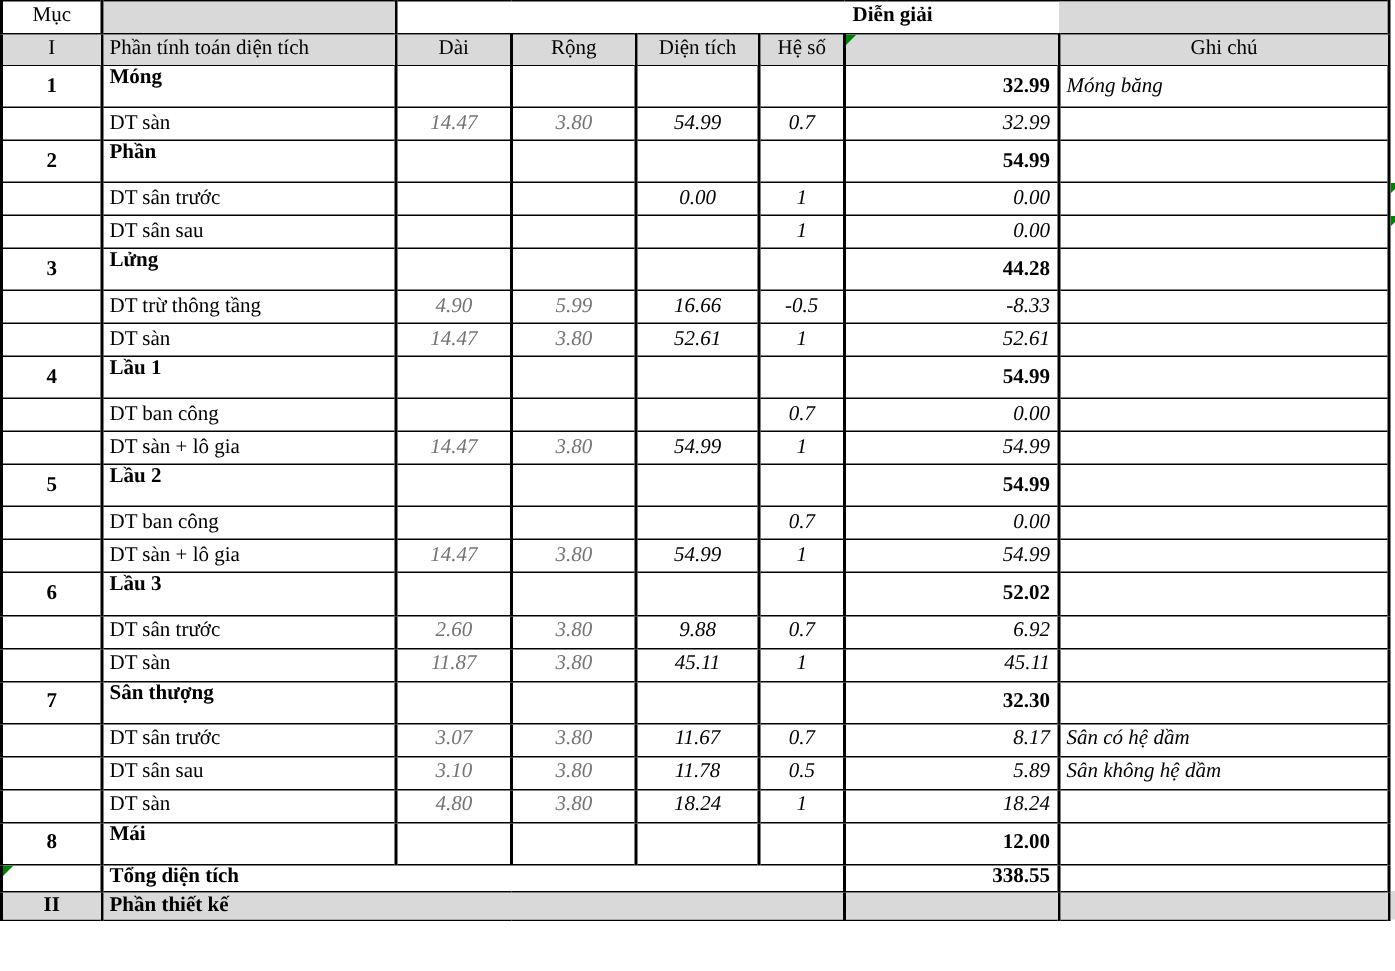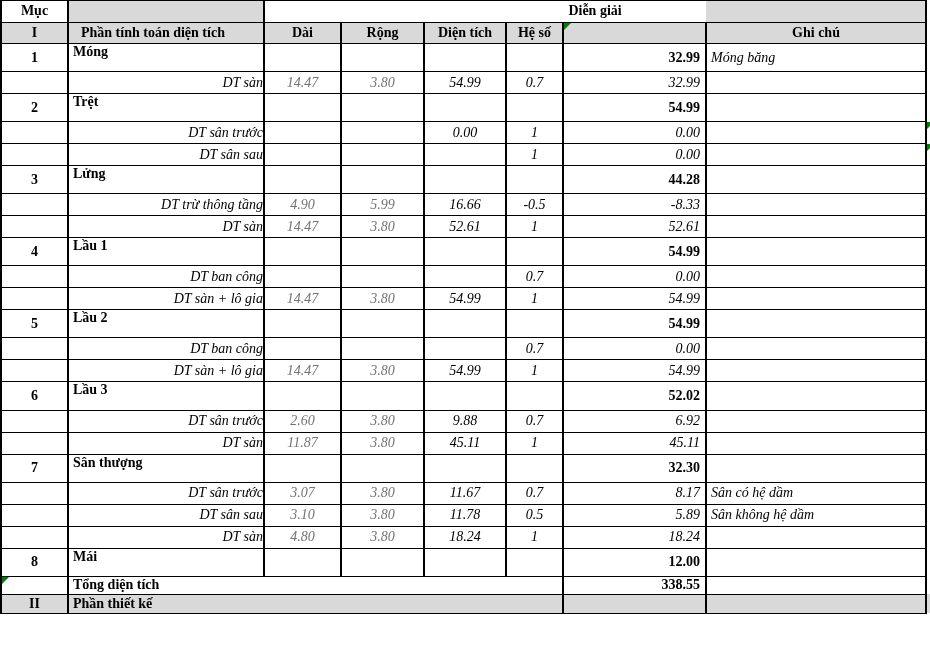--- a/index.html
+++ b/index.html
@@ -3,26 +3,26 @@
 <meta charset="utf-8">
 <style>
   html,body{margin:0;padding:0;background:#fff;}
   #screen{width:930px;height:647px;overflow:hidden;background:#fff;position:relative;}
   table{border-collapse:collapse;table-layout:fixed;width:930px;
         font-family:"Liberation Serif","DejaVu Serif",serif;color:#000;}
   td{border:solid #000;border-width:1px 2px;padding:0;overflow:hidden;white-space:nowrap;
      font-size:14px;line-height:1.15;position:relative;vertical-align:middle;}
   td.sliver{border:none;}
   .gray{background:#d9d9d9;}
-  .hdr{font-weight:bold;text-align:center;}
-  .tl{text-align:left;padding-left:12px;}
+  .hdr{font-weight:normal;text-align:center;}
+  .tl{text-align:left;padding-left:4px;}
   .muc{text-align:center;font-weight:bold;}
   .lbl{text-align:left;padding-left:4px;}
   .cat{font-weight:bold;}
-  .det{font-style:italic;text-align:right;}
+  .det{}
   .num{text-align:center;font-style:italic;}
   .red{color:#737373;}
   .val{text-align:right;font-style:italic;padding-right:5px;}
   .val.b{font-style:normal;font-weight:bold;}
   .note{text-align:left;font-style:italic;padding-left:4px;}
   .vb{vertical-align:bottom;padding-bottom:11px;}
   .tri{position:absolute;top:0;left:0;width:0;height:0;
        border-top:7px solid #008000;border-right:7px solid transparent;}
   .dg-cell{position:relative;text-align:center;font-weight:bold;}
   .dg-gray{position:absolute;top:0;right:0;bottom:0;width:219px;background:#d9d9d9;}
@@ -84,21 +84,21 @@
           <td class="num red">14.47</td>
           <td class="num red">3.80</td>
           <td class="num">54.99</td>
           <td class="num">0.7</td>
           <td class="val">32.99</td>
           <td class="note"></td>
           <td class="sliver"></td>
         </tr>
         <tr style="height: 23px;">
           <td class="muc">2</td>
-          <td class="lbl cat vb">Trệt</td>
+          <td class="lbl cat vb">Phần</td>
           <td class="num"></td>
           <td class="num"></td>
           <td class="num"></td>
           <td class="num"></td>
           <td class="val b">54.99</td>
           <td class="note"></td>
           <td class="sliver"></td>
         </tr>
         <tr style="height: 22px;">
           <td class="muc"></td>

